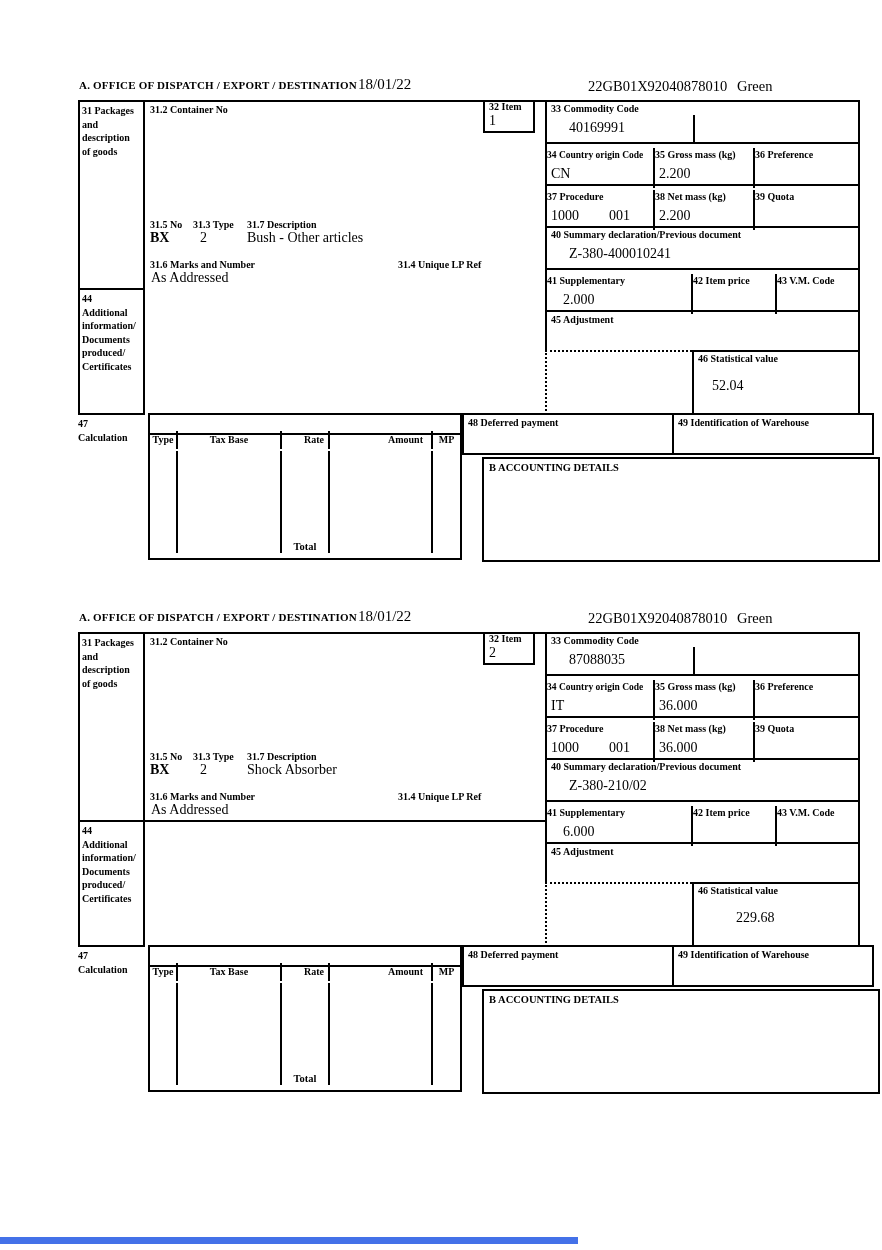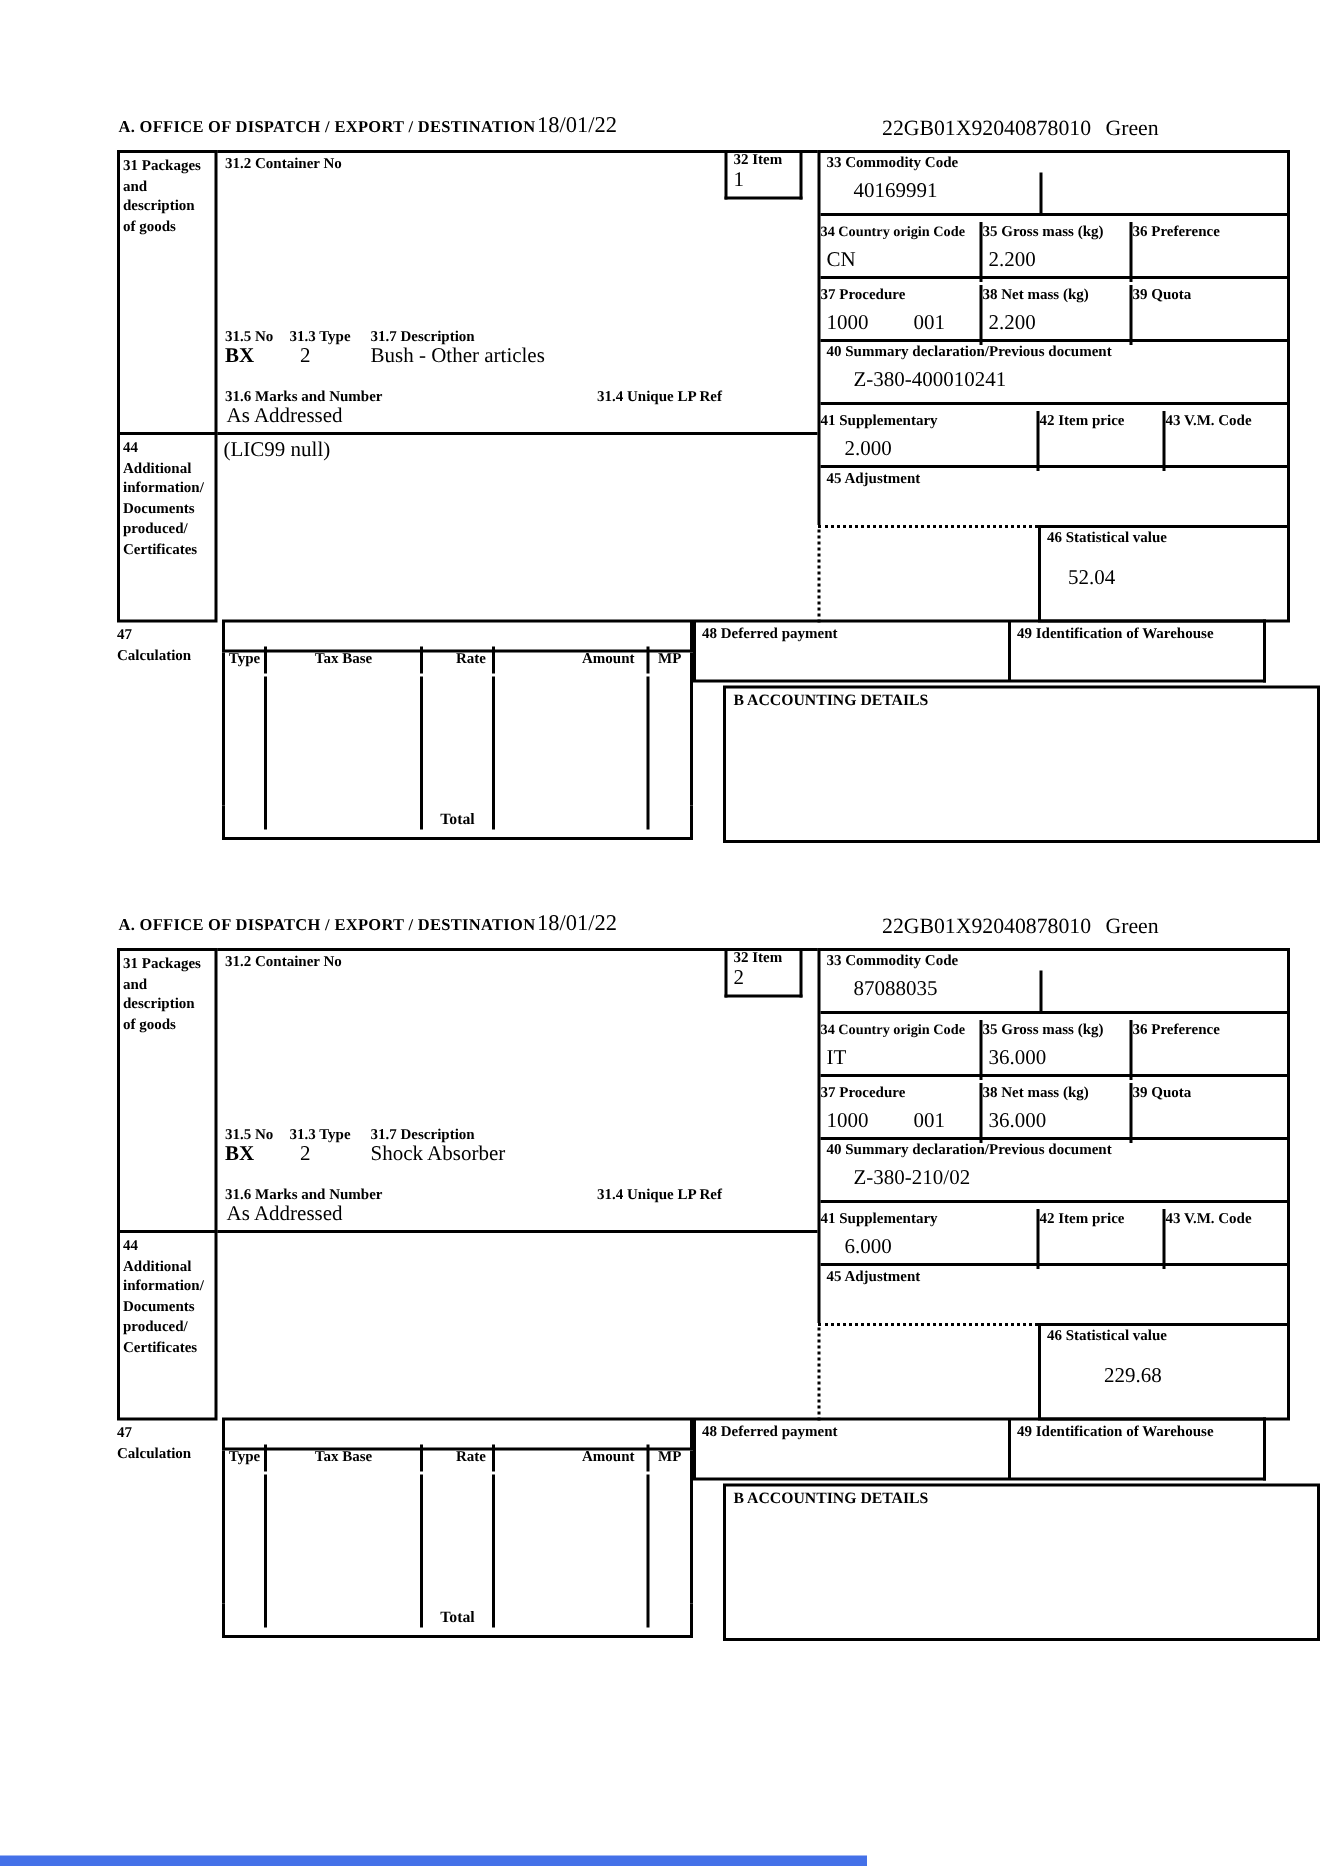--- a/index.html
+++ b/index.html
@@ -46,21 +46,21 @@
   .calc-body { display:flex; height:102px; border-left:2px solid #000; border-right:2px solid #000; }
   .ccol { height:100%; font-weight:bold; font-size:10px; line-height:18px;margin-top:16px; }
   .c1 { width:28px; text-align:center; }
   .c2 { width:104px; text-align:center; }
   .c3 { width:48px; text-align:right; padding-right:4px; }
   .c4 { width:103px; text-align:right; padding-right:8px; }
   .c5 { width:27px; text-align:center; }
   .calc-total { height:23px; border:2px solid #000; border-top:none; text-align:center; font-weight:bold; font-size:10.5px; line-height:20px; }
 
   .box-48 { left:462px; top:413px; width:212px; height:42px; border:2px solid #000; padding:2px 4px; }
-  .box-49 { left:674px; top:413px; width:170px; height:42px; border:2px solid #000; border-left:none; padding:2px 4px; }
+  .box-49 { left:674px; top:413px; width:200px; height:42px; border:2px solid #000; border-left:none; padding:2px 4px; }
   .box-acct { left:482px; top:457px; width:398px; height:105px; border:2px solid #000; padding:3px 5px; }
   .acct-lbl { font-weight:bold; font-size:10.5px; }
 
   .t-47 { left:78px; top:417px; }
   .t-315lbl { left:150px; top:219px; } .t-313lbl { left:193px; top:219px; } .t-317lbl { left:247px; top:219px; }
   .t-315val { left:150px; top:230px;font-weight:bold; } .t-313val { left:200px; top:230px; } .t-317val { left:247px; top:230px; }
   .t-316lbl { left:150px; top:259px; } .t-314lbl { left:398px; top:259px; }
   .t-316val { left:151px; top:270px; }
 
   .bottom-bar { left:0; top:1237px; width:578px; height:7px; }
@@ -105,23 +105,20 @@
     <div class="abs val t-316val">As Addressed</div>
 
     <div class="abs box-b">
       <div class="lbl-multi">44
 Additional
 information/
 Documents
 produced/
 Certificates</div>
     </div>
-    <div class="abs box-d">
-      <div class="val">(LIC99 null)</div>
-    </div>
 
     <div class="abs right-block">
       <div class="rrow h42">
         <div class="cell-lbl" style="padding:1px 0 0 4px;">33 Commodity Code</div>
         <div class="cell-val" style="left:22px;">40169991</div>
         <div class="vdiv33"></div>
       </div>
       <div class="rrow h42">
         <div class="rcell br" style="left:0; width:108px;">
           <div class="cell-lbl" style="font-size:9.5px;">34 Country origin Code</div>

